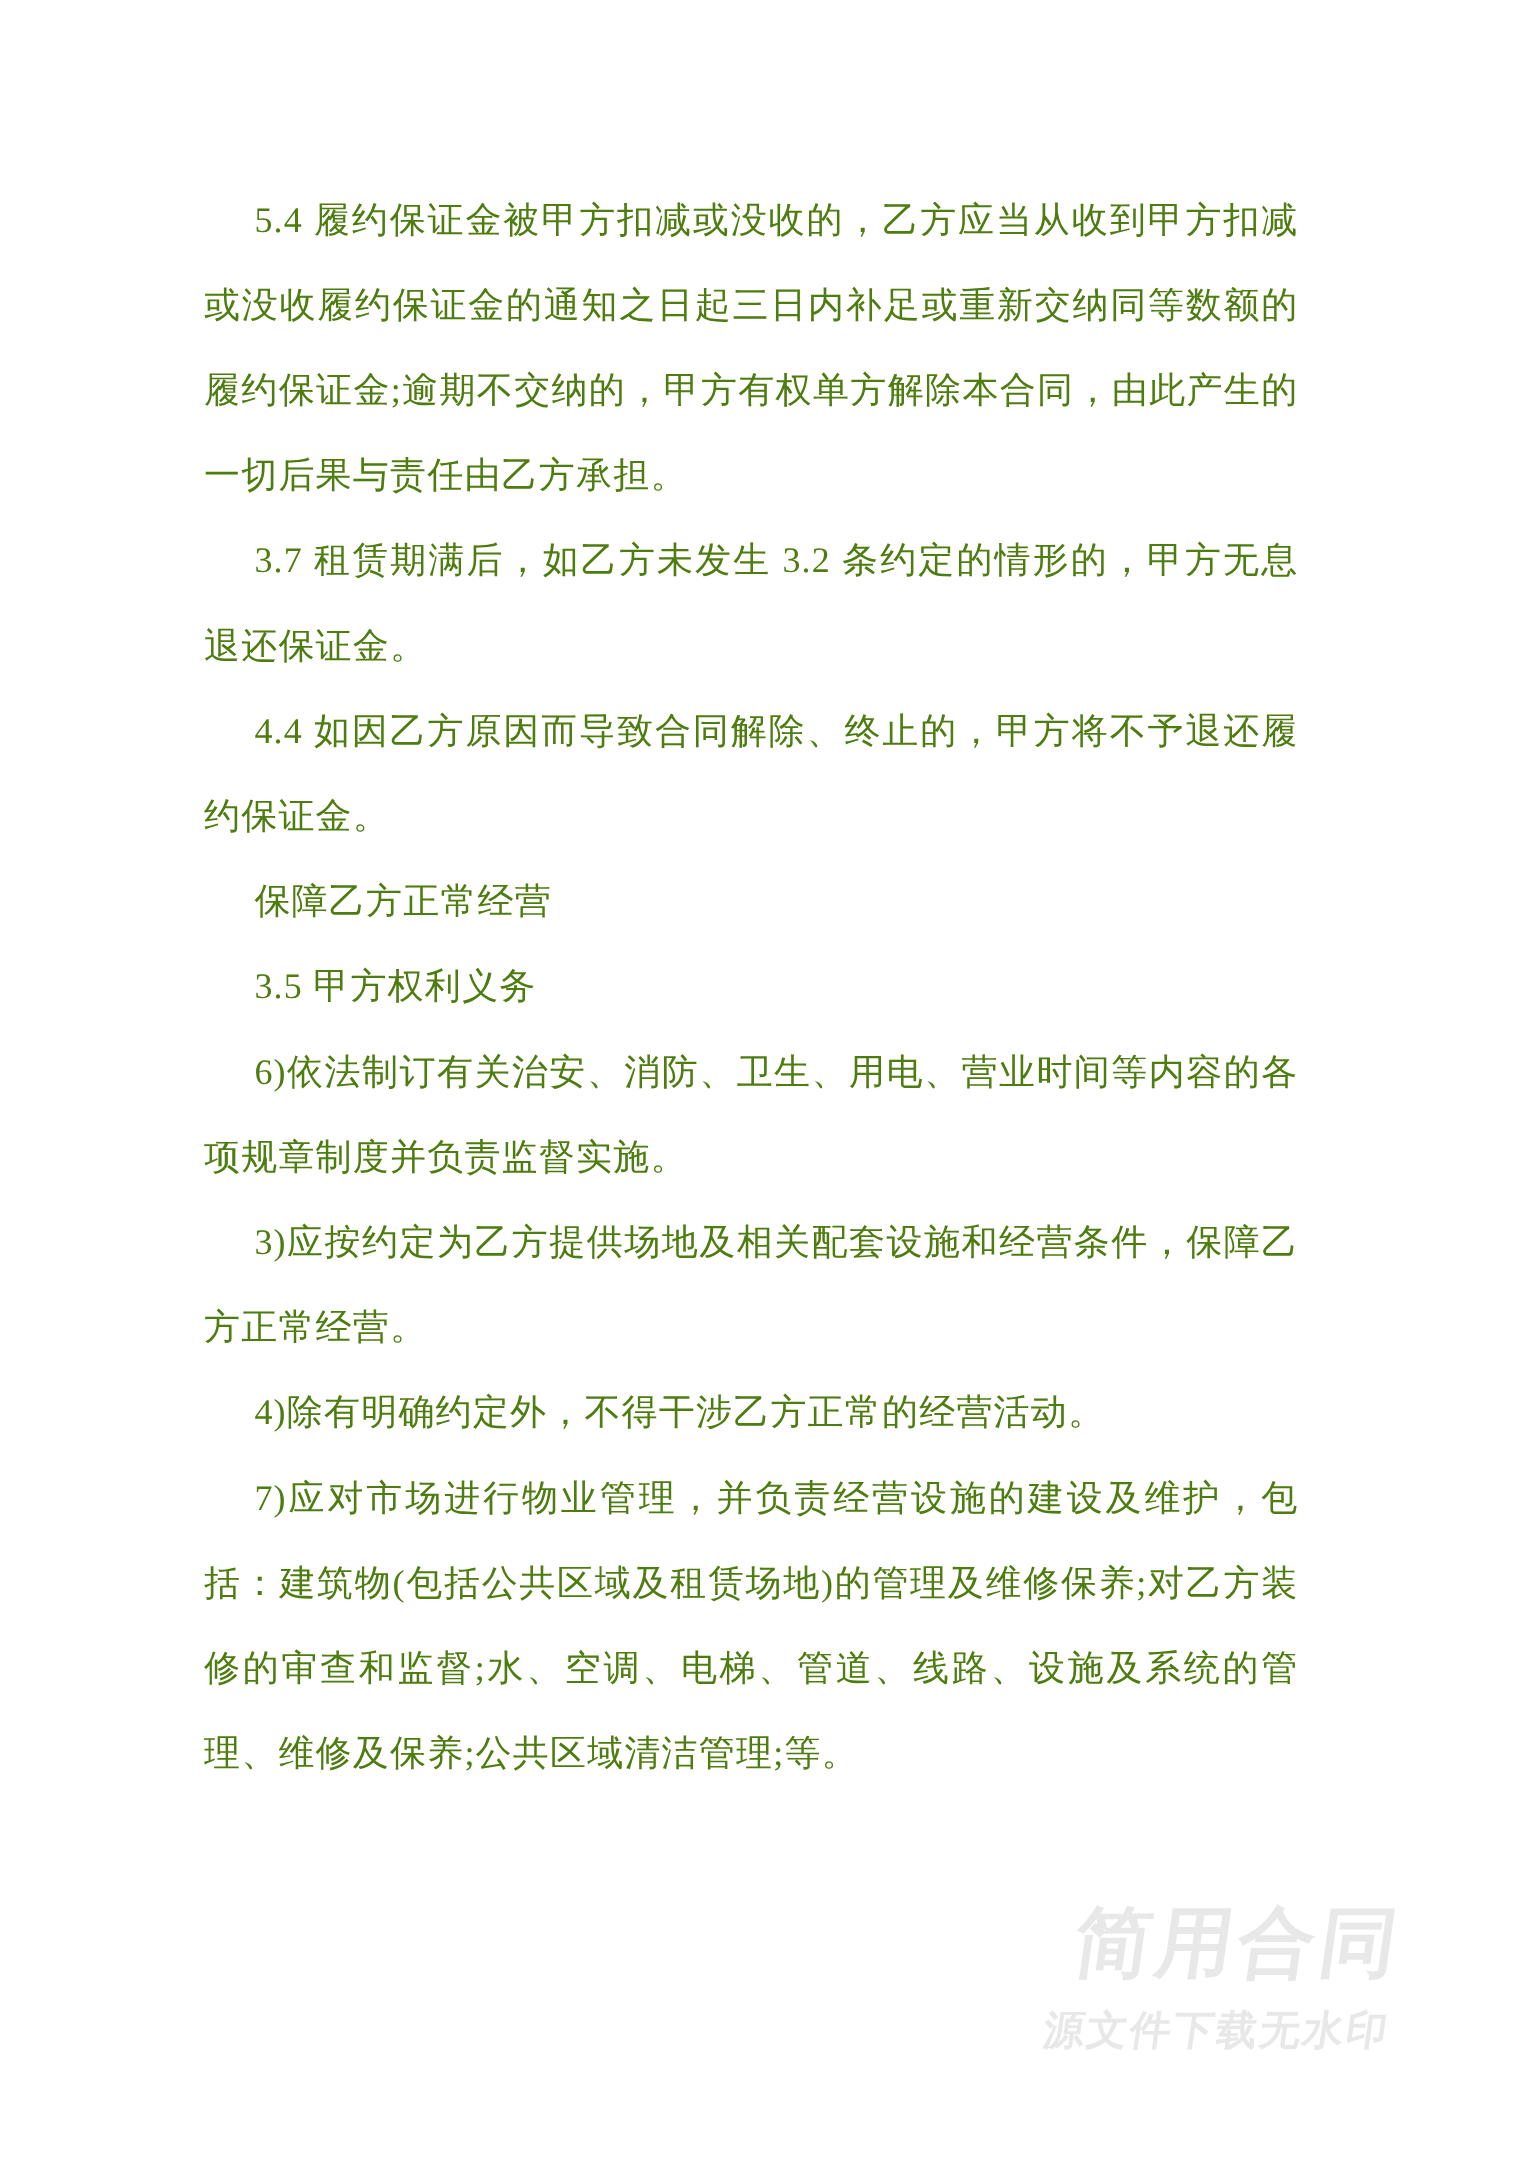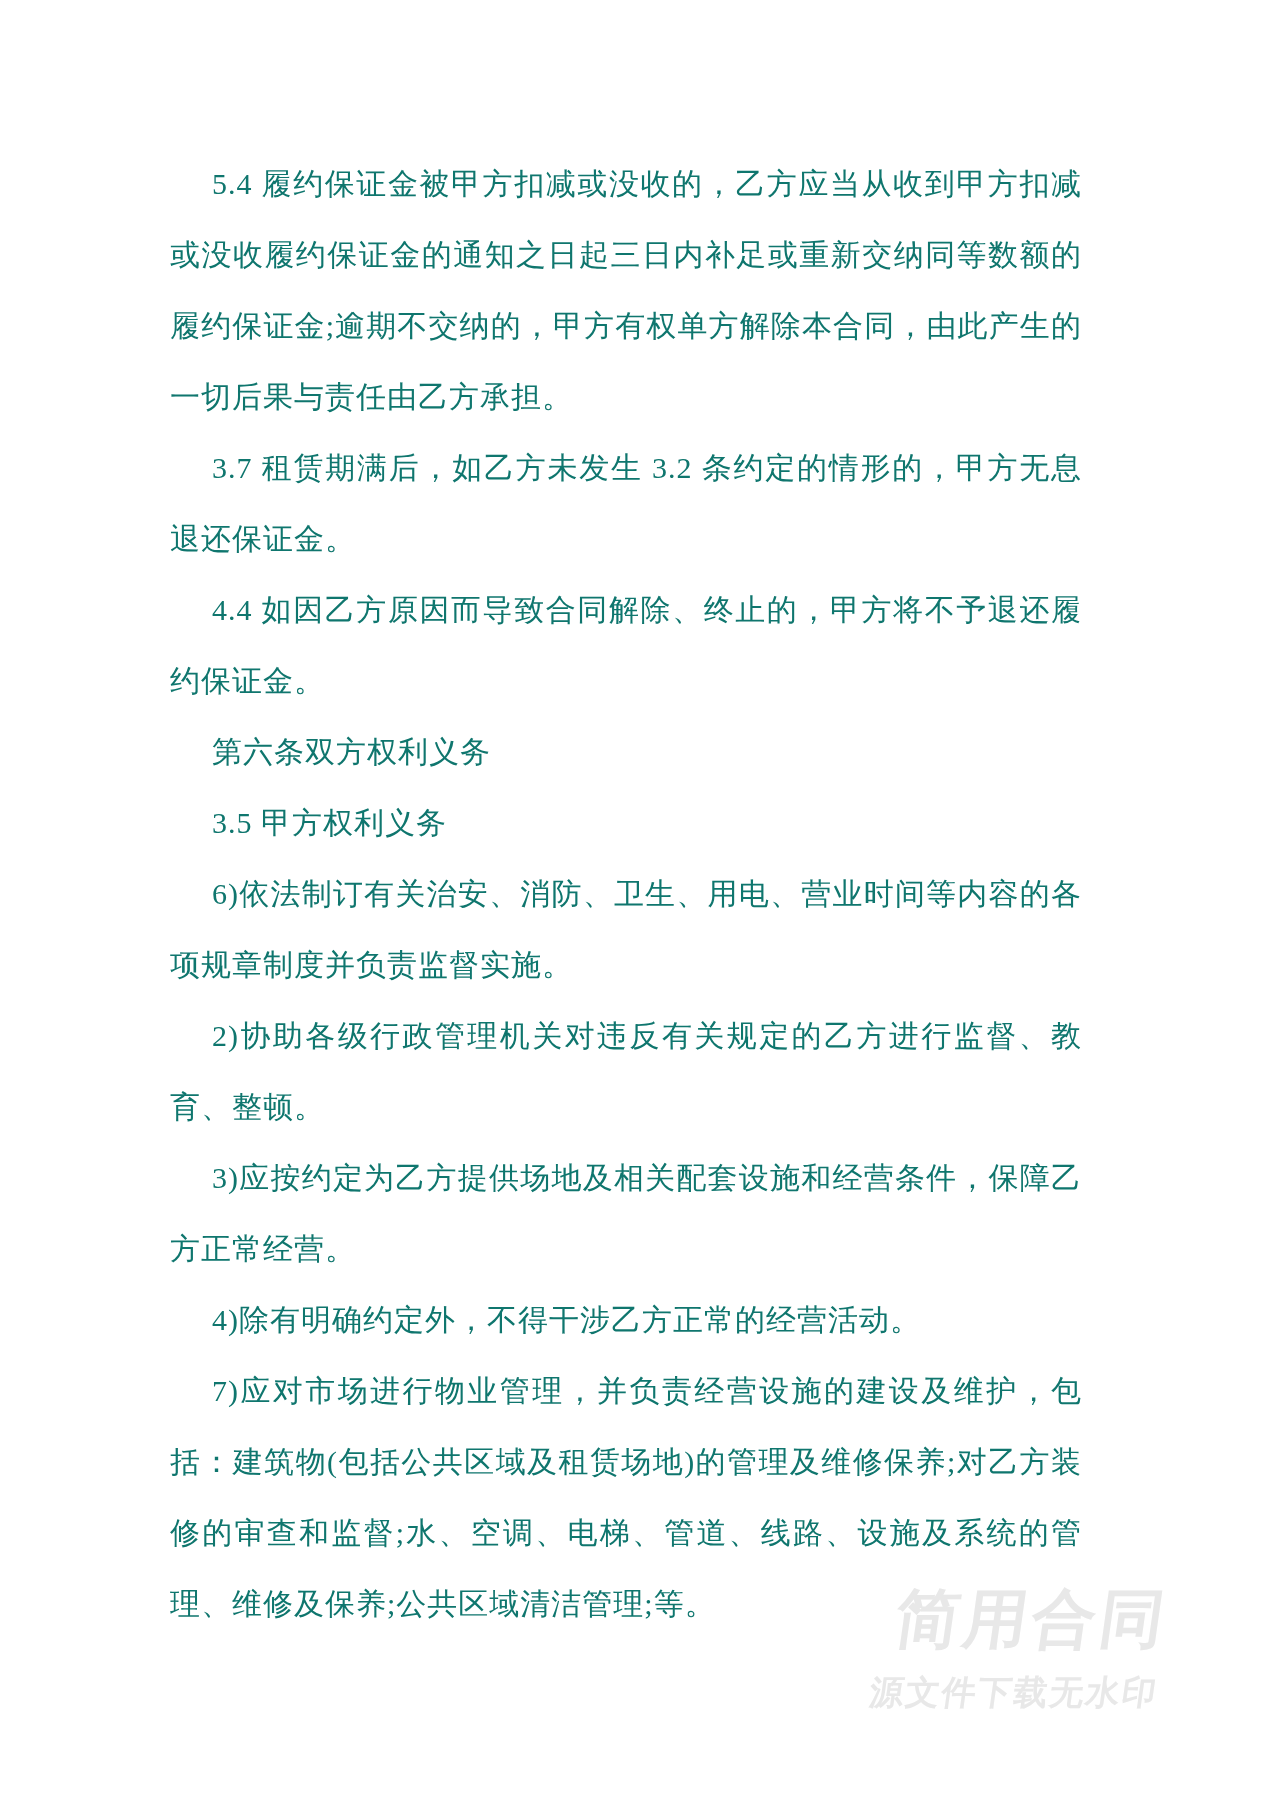--- a/index.html
+++ b/index.html
@@ -19,21 +19,21 @@
     inset: 0;
     background: #ffffff;
   }
   .contract-text {
     position: absolute;
     left: 170px;
     top: 148px;
     width: 912px;
     font-size: 30px;
     line-height: 71px;
-    color: #0f766e;
+    color: #4d7c0f;
     text-align: justify;
     text-justify: inter-character;
     letter-spacing: 1px;
   }
   .contract-text p {
     margin: 0;
     padding: 0;
     text-indent: 42px;
   }
   .watermark {
@@ -62,24 +62,23 @@
 </style>
 </head>
 <body>
 
 <div class="page">
 
   <div class="contract-text">
     <p>5.4 履约保证金被甲方扣减或没收的，乙方应当从收到甲方扣减或没收履约保证金的通知之日起三日内补足或重新交纳同等数额的履约保证金;逾期不交纳的，甲方有权单方解除本合同，由此产生的一切后果与责任由乙方承担。</p>
     <p>3.7 租赁期满后，如乙方未发生 3.2 条约定的情形的，甲方无息退还保证金。</p>
     <p>4.4 如因乙方原因而导致合同解除、终止的，甲方将不予退还履约保证金。</p>
-    <p>第六条双方权利义务</p>
+    <p>保障乙方正常经营</p>
     <p>3.5 甲方权利义务</p>
     <p>6)依法制订有关治安、消防、卫生、用电、营业时间等内容的各项规章制度并负责监督实施。</p>
-    <p>2)协助各级行政管理机关对违反有关规定的乙方进行监督、教育、整顿。</p>
     <p>3)应按约定为乙方提供场地及相关配套设施和经营条件，保障乙方正常经营。</p>
     <p>4)除有明确约定外，不得干涉乙方正常的经营活动。</p>
     <p>7)应对市场进行物业管理，并负责经营设施的建设及维护，包括：建筑物(包括公共区域及租赁场地)的管理及维修保养;对乙方装修的审查和监督;水、空调、电梯、管道、线路、设施及系统的管理、维修及保养;公共区域清洁管理;等。</p>
   </div>
 
   <div class="watermark">
     <div class="wm-title">简用合同</div>
     <div class="wm-subtitle">源文件下载无水印</div>
   </div>
 

